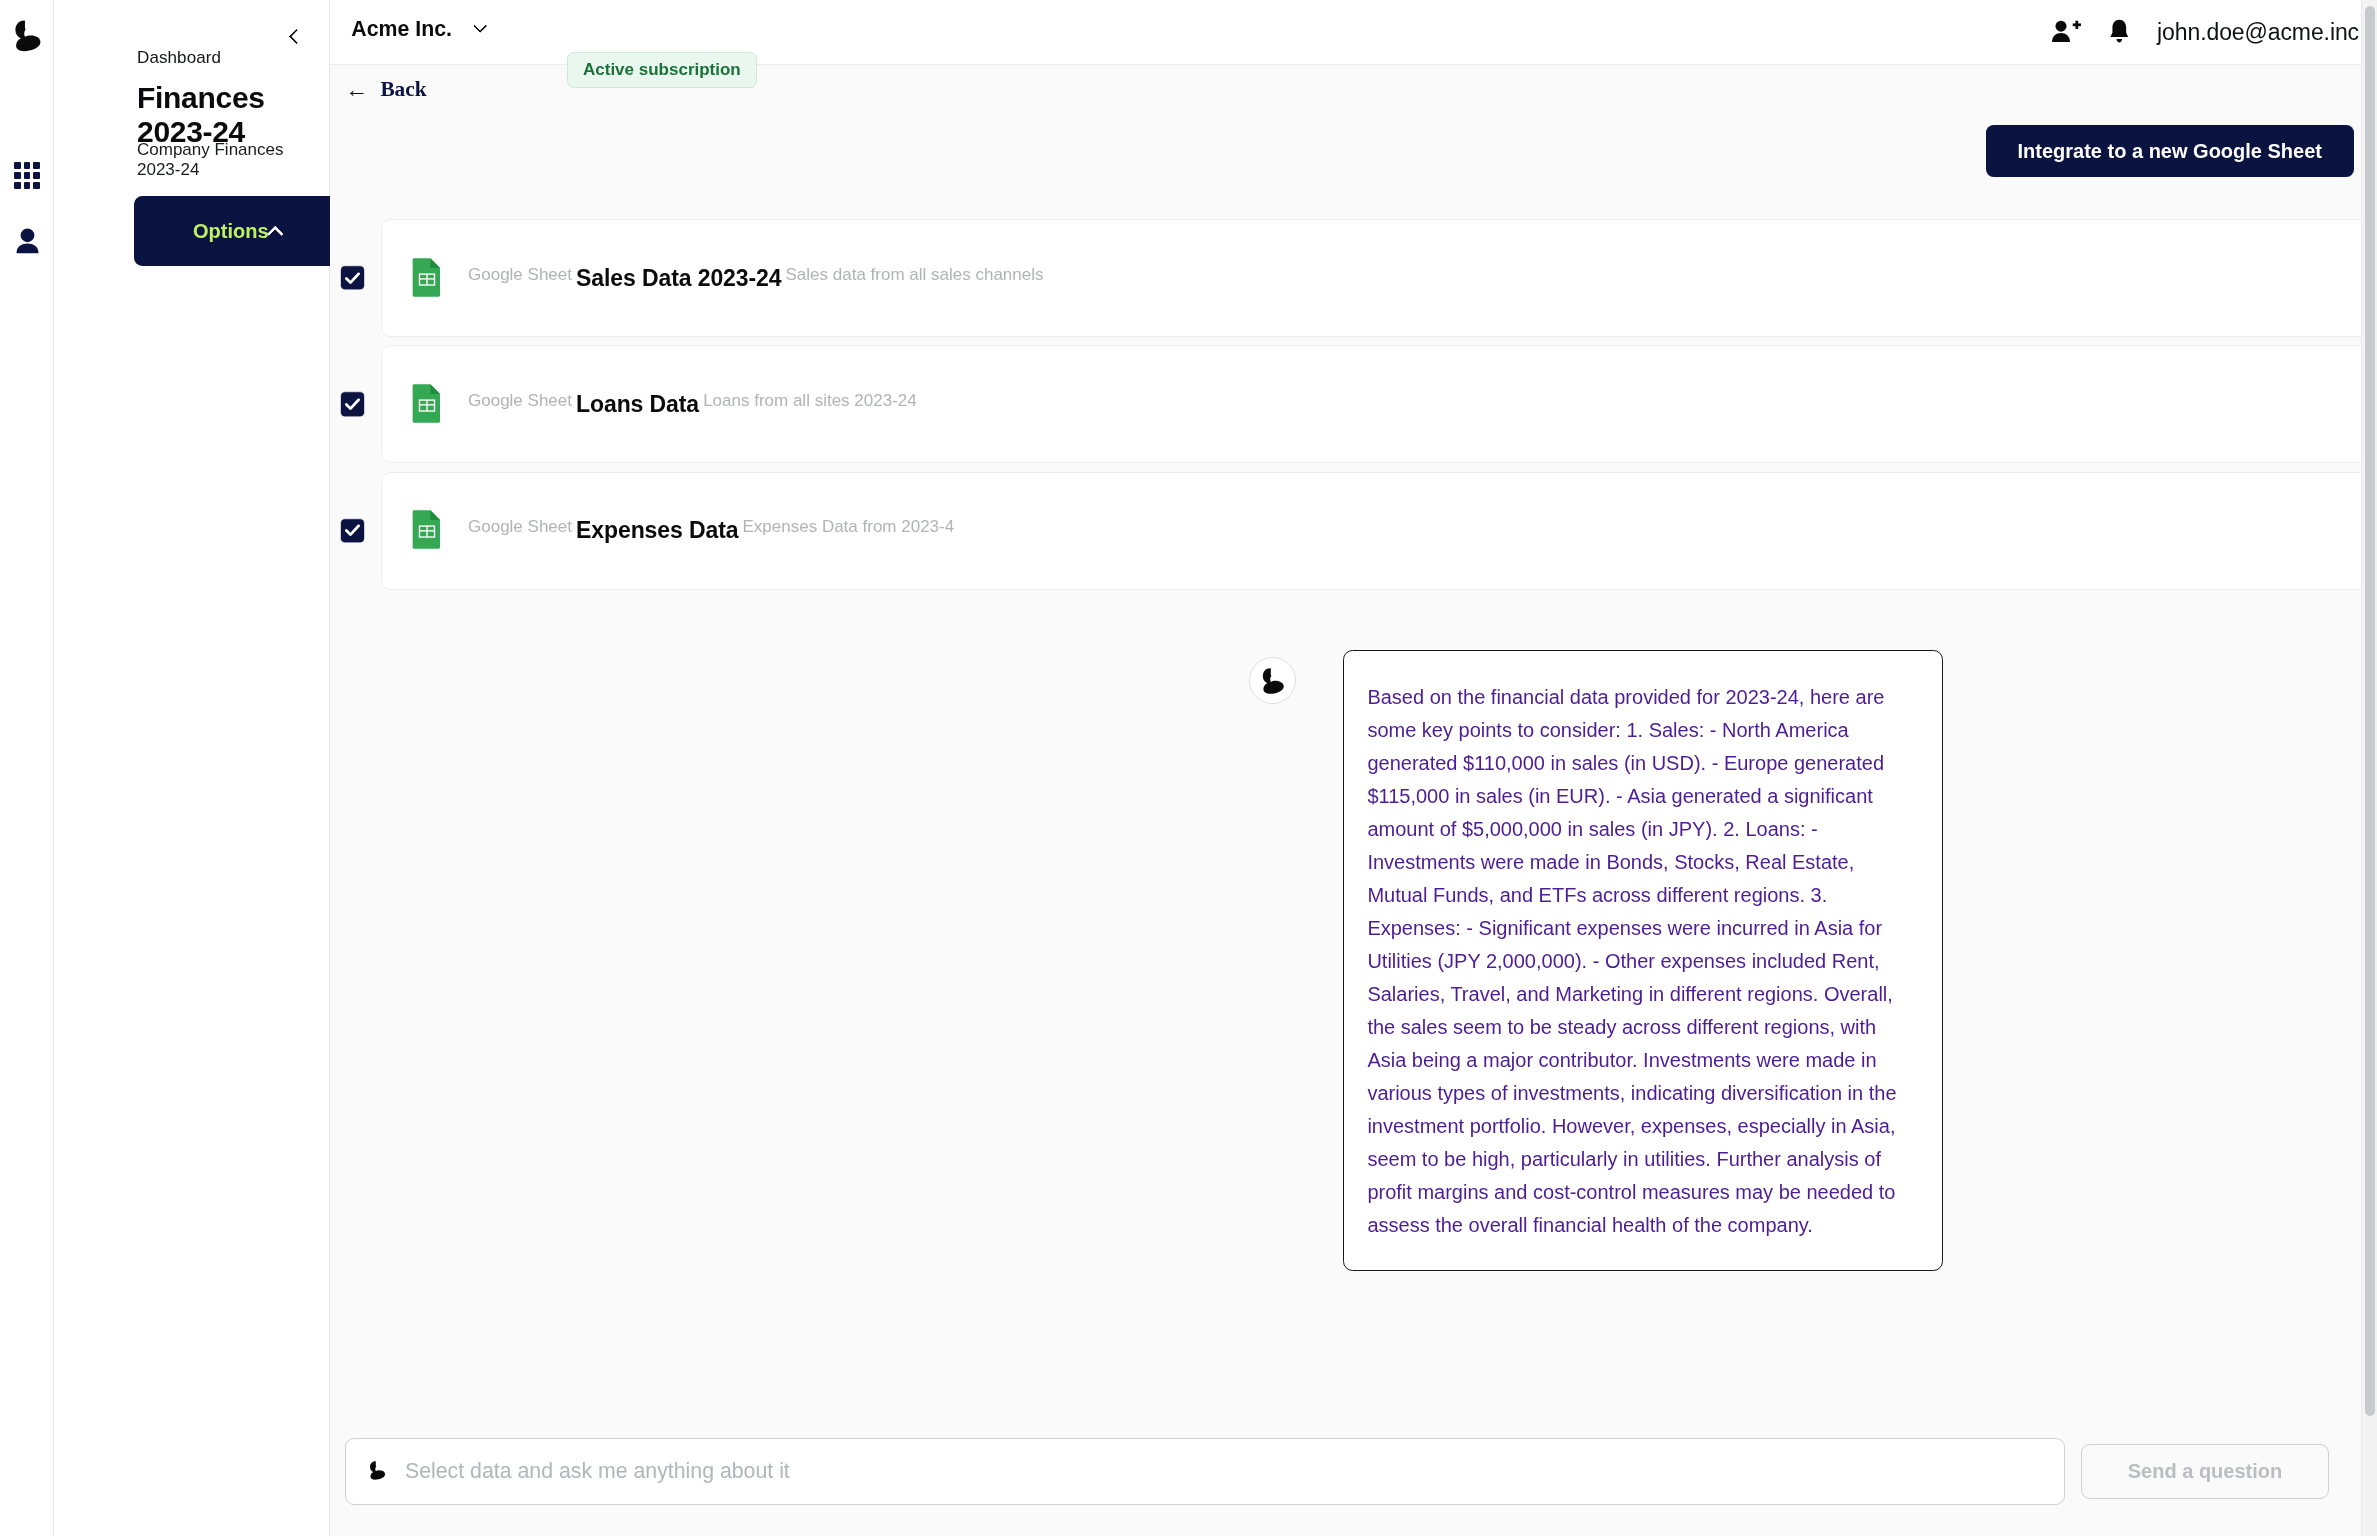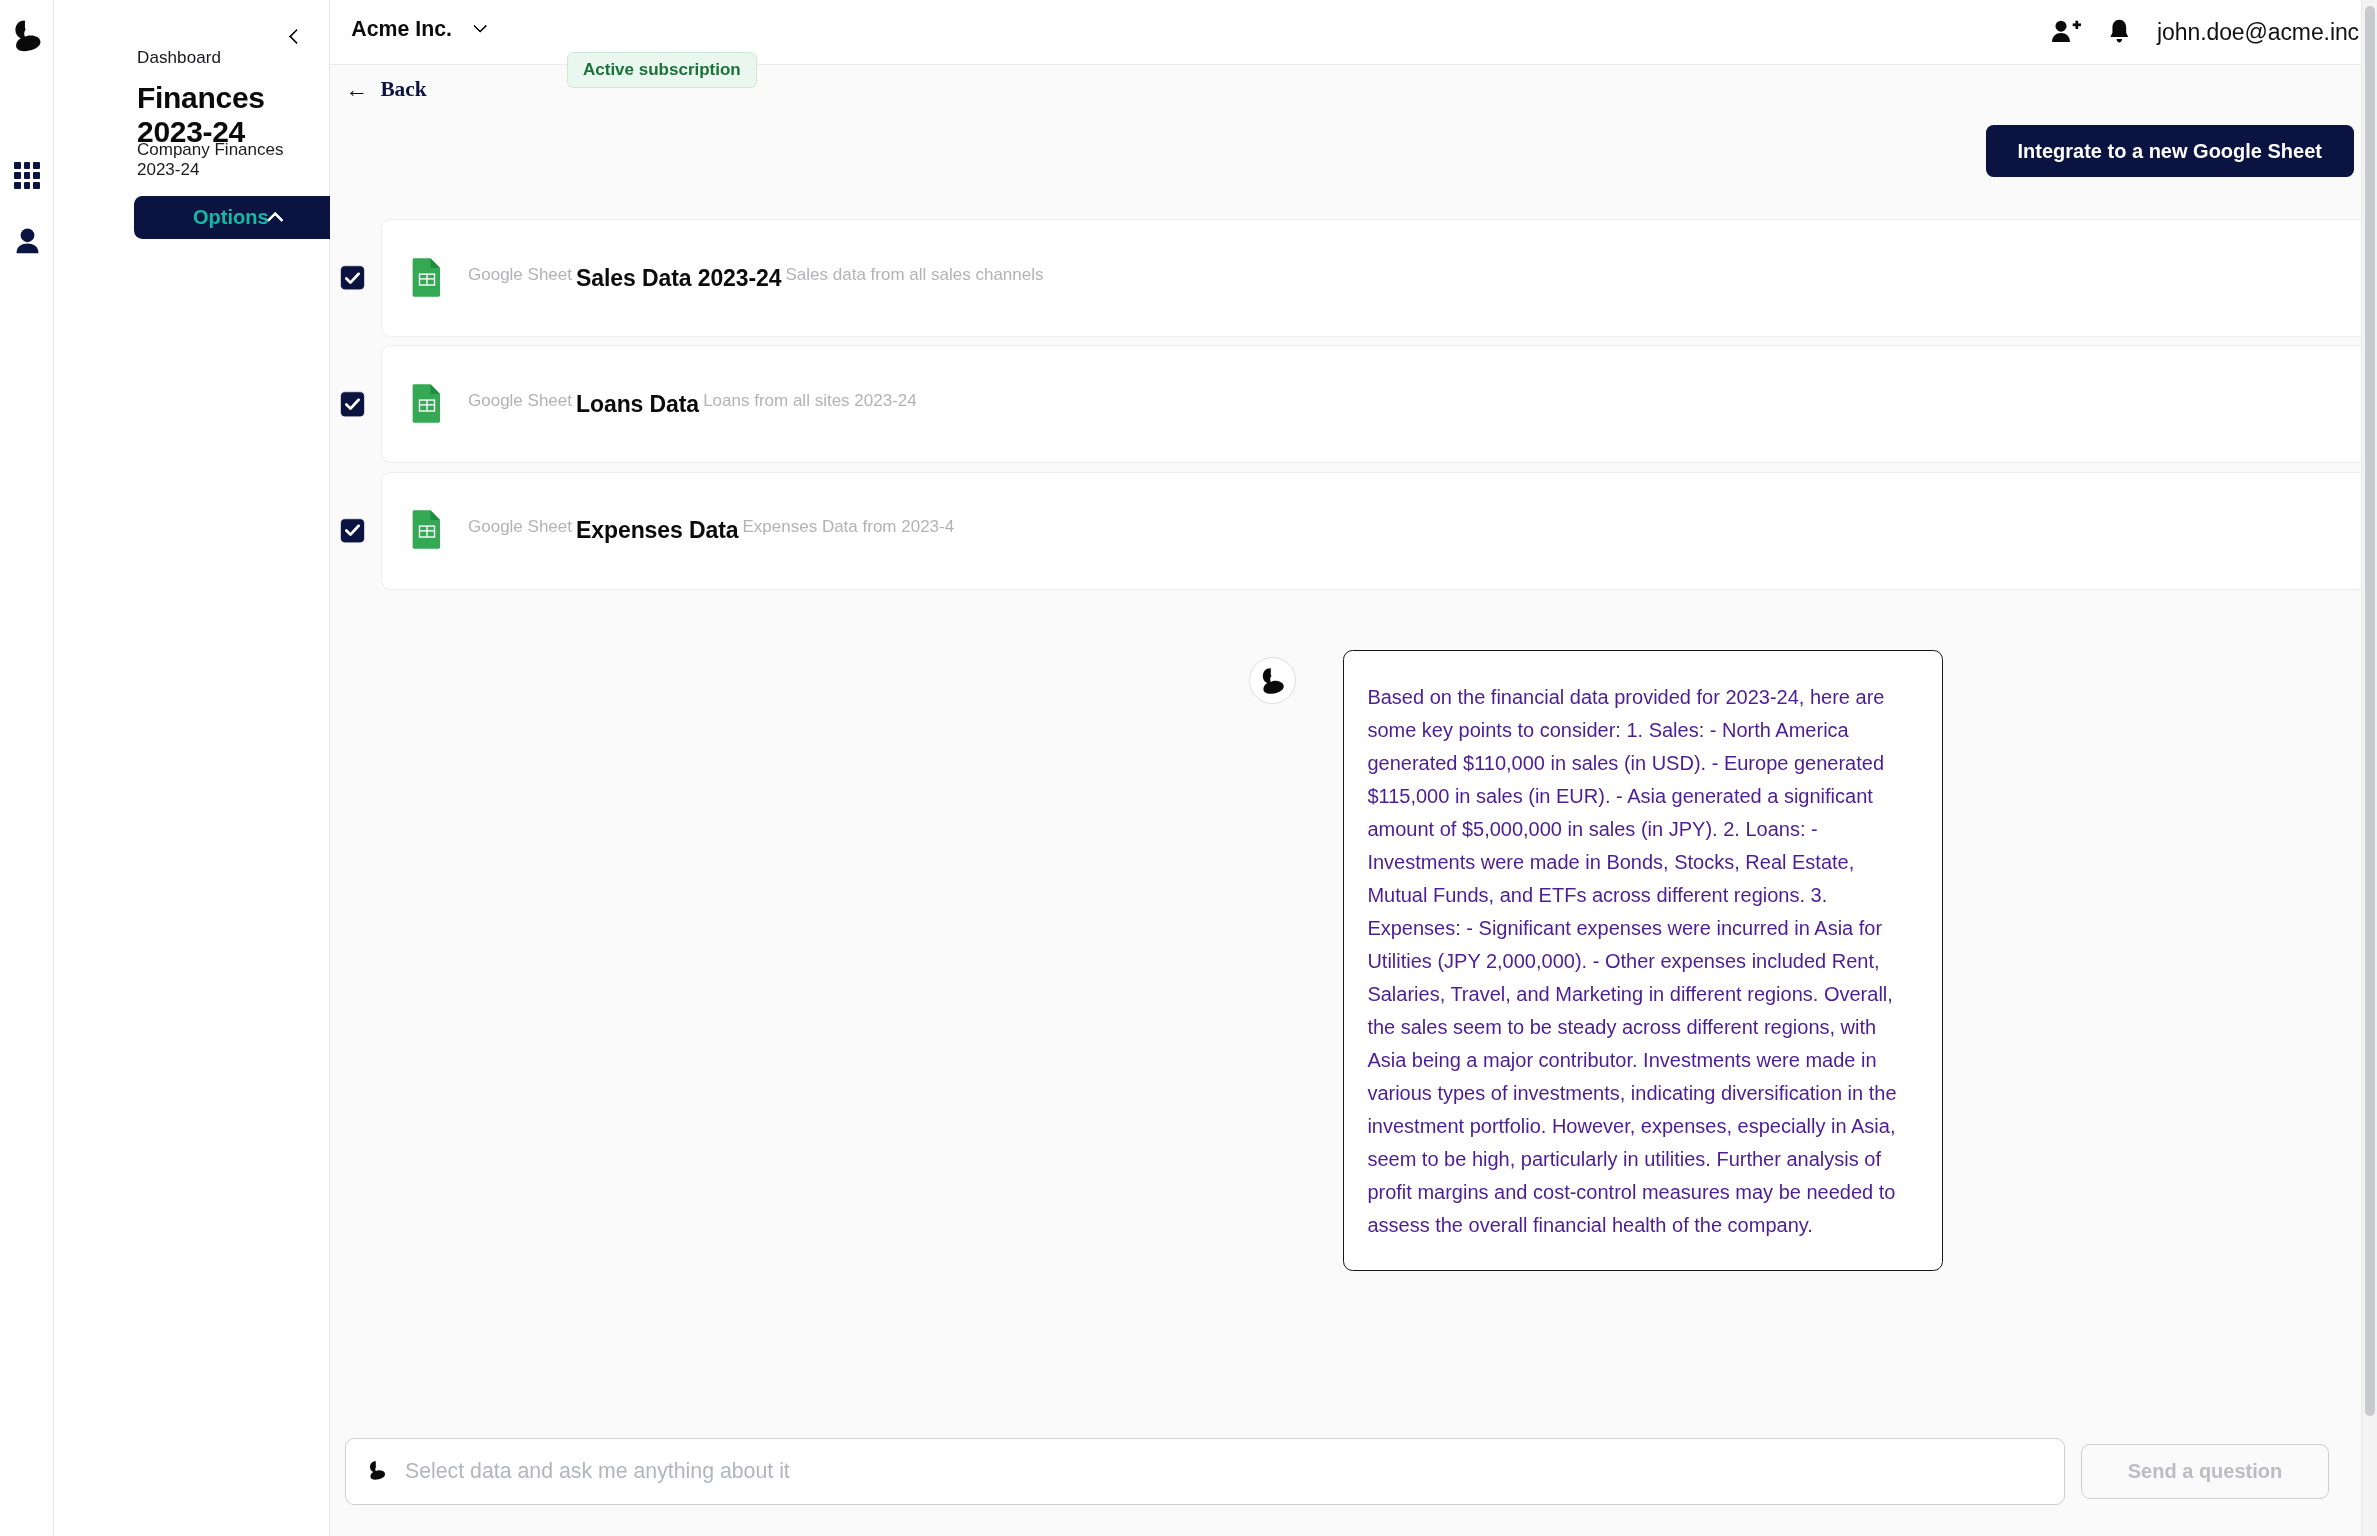--- a/index.html
+++ b/index.html
@@ -99,23 +99,23 @@
   .sb-subtitle {
     position: absolute;
     top: 140px; left: 83px;
     font-size: 17px;
     color: #1b1c20;
   }
   .options-btn {
     position: absolute;
     top: 196px; left: 80px;
     width: 206px;
-    height: 43px;
+    height: 70px;
     background: #0b1340;
-    color: #14b8a6;
+    color: #bef264;
     border: 0;
     border-radius: 8.3px;
     font-size: 20px;
     font-weight: 700;
     font-family: "Liberation Sans", sans-serif;
     display: flex;
     align-items: center;
     justify-content: center;
     cursor: pointer;
   }

